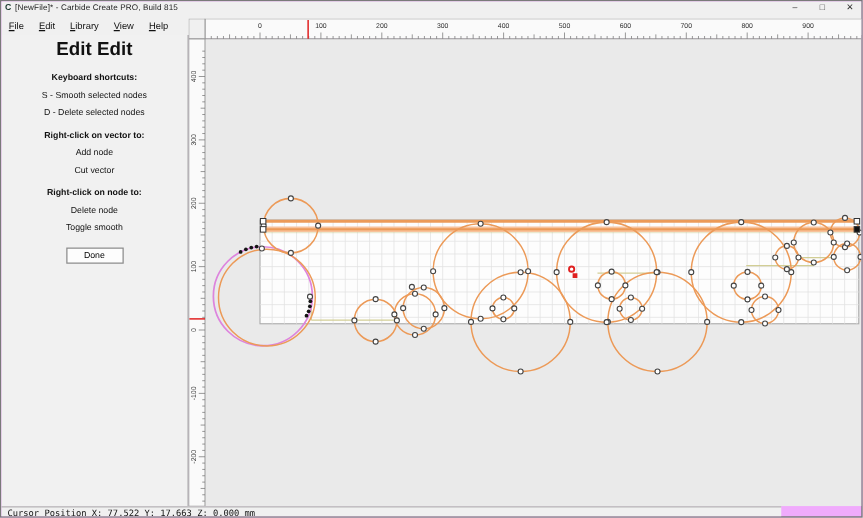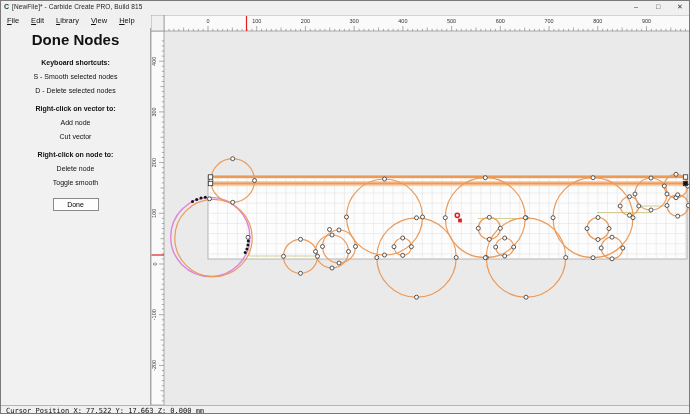--- a/index.html
+++ b/index.html
@@ -25,21 +25,21 @@
   .sidepanel{position:absolute;left:0;top:27px;width:150px;height:377px;background:#f1f1f1;
     border-right:1px solid #a8a8a8;text-align:center;color:#111;}
   .panel-title{font-size:15px;font-weight:bold;margin:3px 0 10px 0;}
   .sec-heading{font-size:7px;font-weight:bold;margin:11px 0 2px 0;}
   .sec-line{font-size:7px;margin:7px 0;}
   .done{display:block;margin:12px auto 0 auto;width:46px;height:13px;background:#fdfdfd;
     border:1px solid #8a8a8a;font-size:7px;font-family:"Liberation Sans",sans-serif;padding:0;}
   
   #canvas-svg{position:absolute;left:150px;top:14px;width:540px;height:390px;}
   
-  .statusbar{position:absolute;left:0;top:404px;width:690px;height:10px;background:#f0f0f0;
+  .statusbar{position:absolute;left:0;top:404px;width:624px;height:10px;background:#f0f0f0;
     border-top:1px solid #b5b5b5;font-family:"DejaVu Sans Mono",monospace;font-size:7px;
     color:#111;display:flex;align-items:center;padding-left:5px;}
 </style>
 </head>
 <body>
 
 <div class="window">
 
   <div class="titlebar">
     <span class="appicon">C</span>
@@ -52,21 +52,21 @@
 
   <div class="menubar" id="menubar">
       <span class="menu-item"><u>F</u>ile</span>
       <span class="menu-item"><u>E</u>dit</span>
       <span class="menu-item"><u>L</u>ibrary</span>
       <span class="menu-item"><u>V</u>iew</span>
       <span class="menu-item"><u>H</u>elp</span>
     </div>
 
   <div class="sidepanel">
-    <div class="panel-title">Done Nodes</div>
+    <div class="panel-title">Edit Edit</div>
     <div id="panel-sections">
         <div class="sec-heading">Keyboard shortcuts:</div>
         <div class="sec-line">S - Smooth selected nodes</div>
         <div class="sec-line">D - Delete selected nodes</div>
         <div class="sec-heading">Right-click on vector to:</div>
         <div class="sec-line">Add node</div>
         <div class="sec-line">Cut vector</div>
         <div class="sec-heading">Right-click on node to:</div>
         <div class="sec-line">Delete node</div>
         <div class="sec-line">Toggle smooth</div>

